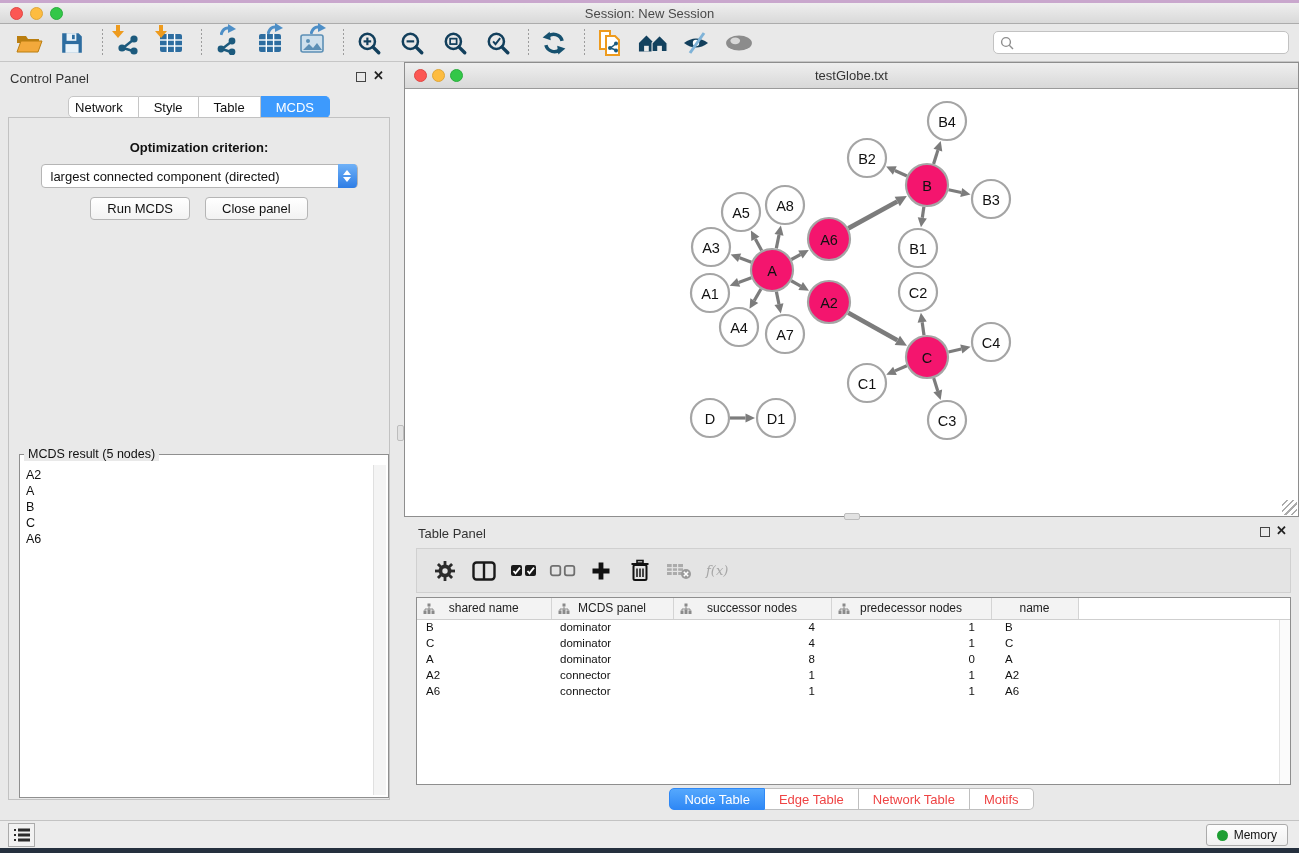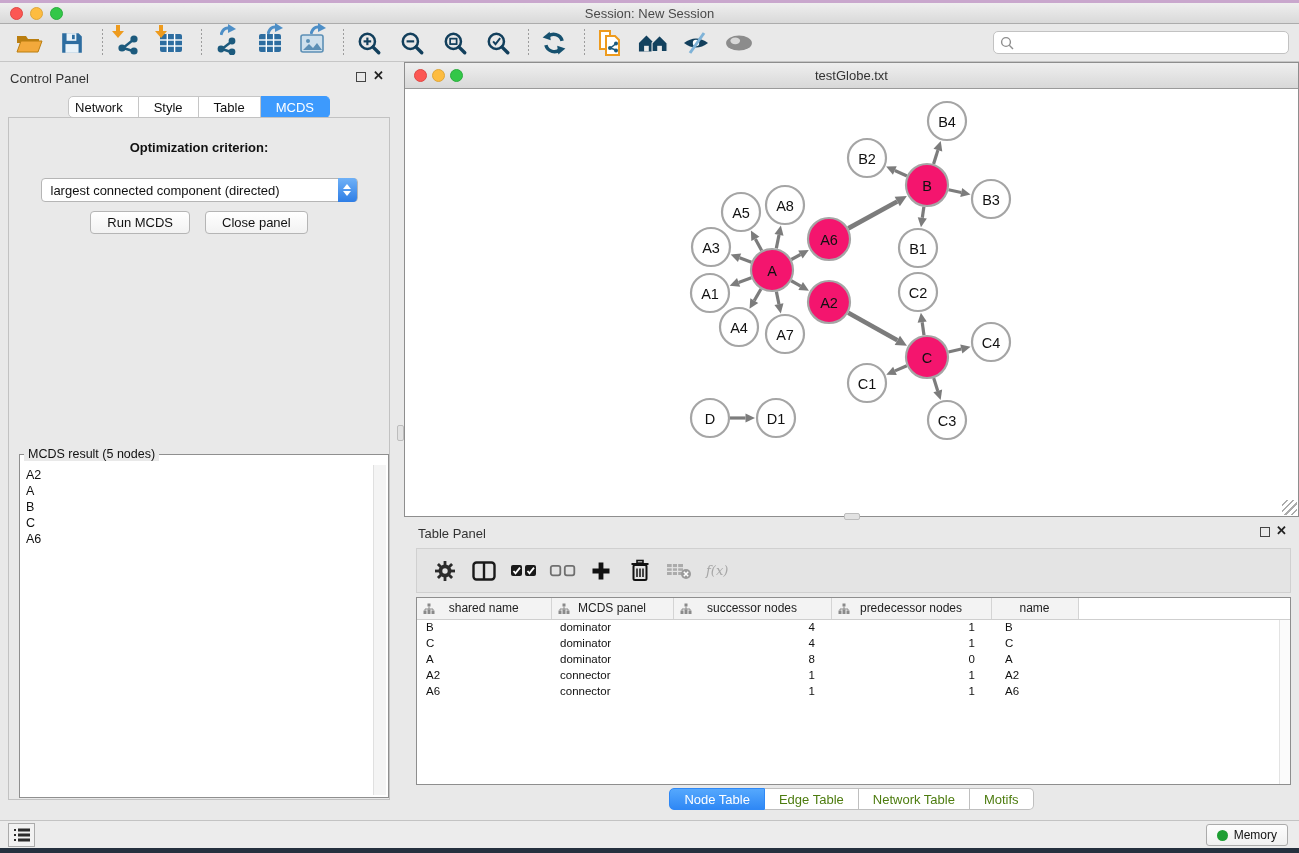--- a/index.html
+++ b/index.html
@@ -45,21 +45,21 @@
   .cp-tabs { position:absolute; top:34px; left:0; width:100%; display:flex; justify-content:center; }
   .cp-tab { height:22px; line-height:22px; padding:0 15px; font-size:13px; background:#fff;
     border:1px solid #C6C6C6; border-left:none; color:#111; }
   .cp-tab:first-child { border-left:1px solid #C6C6C6; border-radius:5px 0 0 5px;padding-left:6px; }
   .cp-tab:last-child { border-radius:0 5px 5px 0; }
   .cp-tab.active { background:#3D9AFD; border-color:#3D9AFD; color:#fff; }
 
   .cp-box { position:absolute; left:8px; right:8px; top:55px; height:683px;
     border:1px solid #C2C2C2; background:#E9E9E9; }
   .opt-label { margin-top:22px; text-align:center; font-size:13px; font-weight:bold; color:#111; }
-  .dropdown { width:317px; height:24px; margin:23px auto 0 auto; background:#fff;
+  .dropdown { width:317px; height:24px; margin:9px auto 0 auto; background:#fff;
     border:1px solid #B5B5B5; border-radius:4px; position:relative; display:flex; align-items:center; }
   .dropdown .dd-text { font-size:13px; color:#111; padding-left:9px; }
   .dd-spinner { position:absolute; right:0; top:-1px; width:19px; height:24px; border-radius:0 4px 4px 0;
     background:linear-gradient(#6FB1F7,#2E7DE5); display:flex; flex-direction:column; align-items:center; justify-content:center; gap:2px; }
   .dd-spinner .tri-up { width:0; height:0; border-left:4px solid transparent; border-right:4px solid transparent; border-bottom:5px solid #fff; }
   .dd-spinner .tri-down { width:0; height:0; border-left:4px solid transparent; border-right:4px solid transparent; border-top:5px solid #fff; }
   .btn-row { display:flex; justify-content:center; gap:15px; margin-top:9px; }
   .mac-btn { height:23px; padding:0 16px; font-size:13px; color:#111; background:linear-gradient(#FFFFFF,#F2F2F2);
     border:1px solid #B5B5B5; border-radius:4px; font-family:"Liberation Sans",sans-serif; }
 
@@ -98,21 +98,21 @@
   table.data thead th.filler { background:#fff; border-right:none; }
   th .attr-ic { position:absolute; left:6px; top:5px; }
   table.data tbody td { height:16px; font-size:11.5px; color:#111; white-space:nowrap; overflow:hidden; }
   td.al { text-align:left; padding-left:9px; }
   td.ar { text-align:right; padding-right:16px; }
   td.name-col { padding-left:14px; }
   .tp-scroll { position:absolute; right:0; top:22px; bottom:0; width:11px; background:#FBFBFB; border-left:1px solid #E3E3E3; }
 
   .tp-tabs { position:absolute; bottom:8px; left:0; width:100%; display:flex; justify-content:center; }
   .seg { height:22px; line-height:22px; padding:0 14px; font-size:13px; background:#fff;
-    border:1px solid #BFBFBF; border-left:none; color:#4d7c0f; }
+    border:1px solid #BFBFBF; border-left:none; color:#ef4444; }
   .seg:first-child { border-left:1px solid #BFBFBF; border-radius:5px 0 0 5px; }
   .seg:last-child { border-radius:0 5px 5px 0; }
   .seg.active { background:linear-gradient(#55A8FD,#2F88F5); border-color:#2F88F5; color:#fff; }
 
   
   .status-bar { position:absolute; left:0; top:820px; width:1299px; height:28px;
     background:#ECECEC; border-top:1px solid #C3C3C3; }
   .list-btn { position:absolute; left:8px; top:2px; width:27px; height:24px; background:#F2F2F2;
     border:1px solid #ABABAB; display:flex; align-items:center; justify-content:center; }
   .memory-btn { position:absolute; right:11px; top:3px; height:22px; padding:0 10px;

